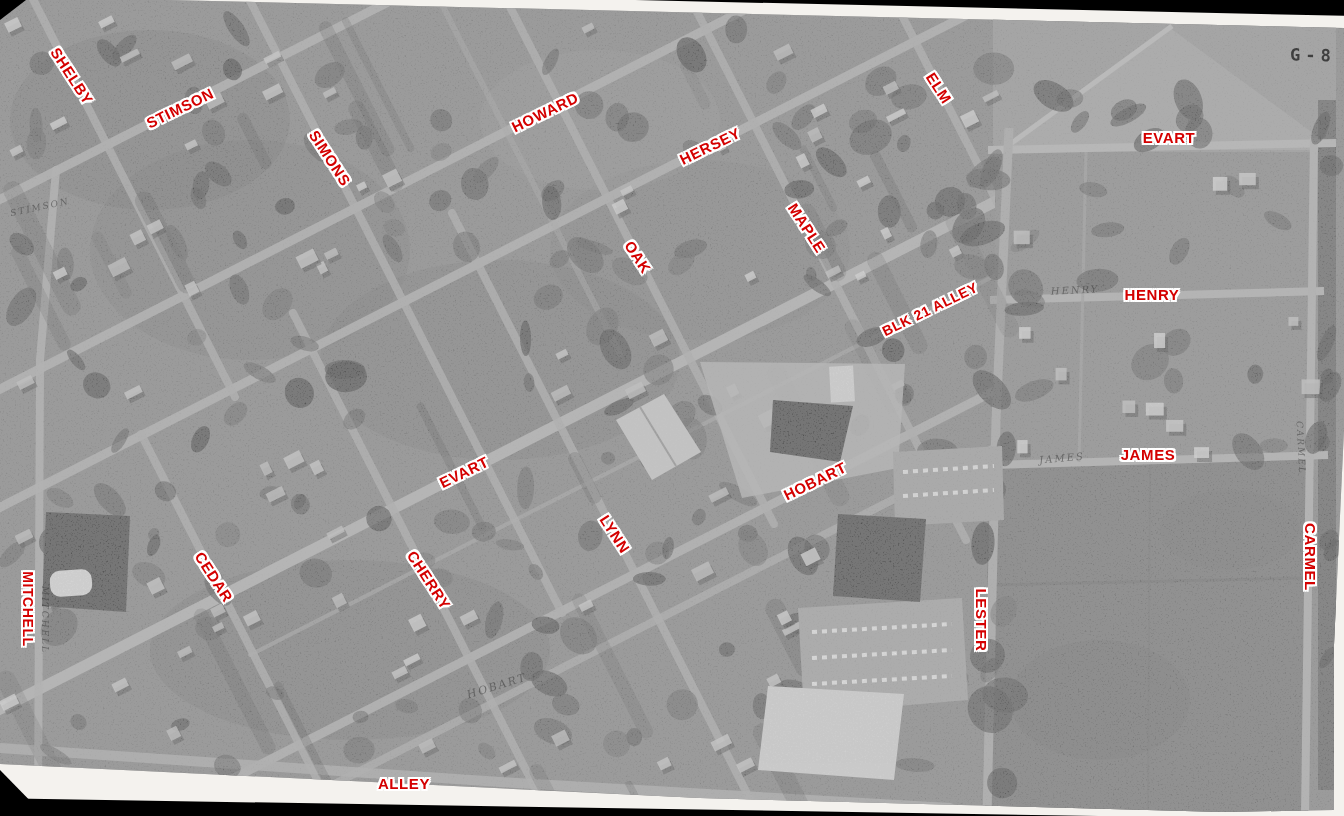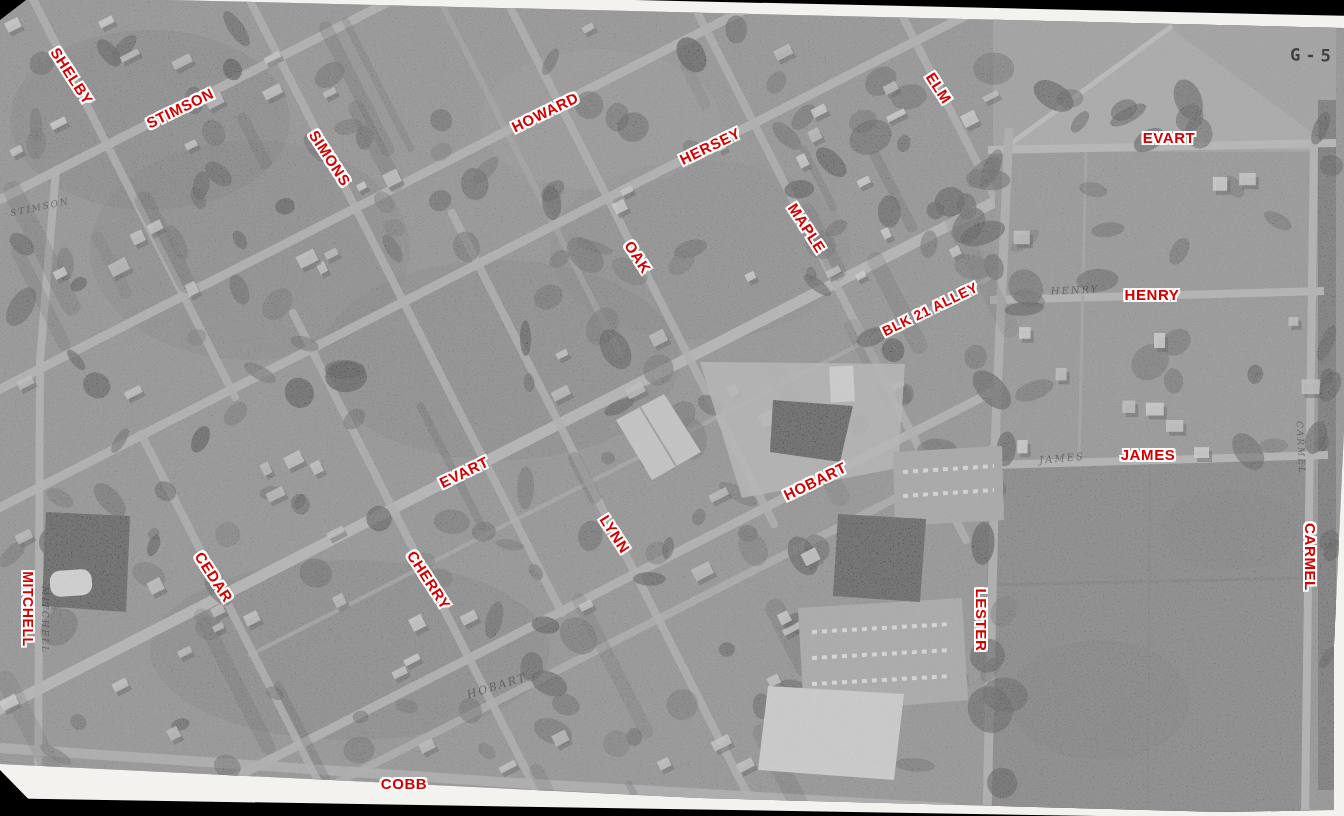--- a/index.html
+++ b/index.html
@@ -604,17 +604,17 @@
       <div class="street-label" style="left: 1152px; top: 294px; transform: translate(-50%, -50%) rotate(0deg);">HENRY</div>
       <div class="street-label" style="left: 1148px; top: 454px; transform: translate(-50%, -50%) rotate(0deg);">JAMES</div>
       <div class="street-label" style="left: 1310px; top: 557px; transform: translate(-50%, -50%) rotate(90deg);">CARMEL</div>
       <div class="street-label" style="left: 464px; top: 472px; transform: translate(-50%, -50%) rotate(-26deg);">EVART</div>
       <div class="street-label" style="left: 815px; top: 481px; transform: translate(-50%, -50%) rotate(-26deg);">HOBART</div>
       <div class="street-label" style="left: 615px; top: 534px; transform: translate(-50%, -50%) rotate(57deg);">LYNN</div>
       <div class="street-label" style="left: 429px; top: 580px; transform: translate(-50%, -50%) rotate(57deg);">CHERRY</div>
       <div class="street-label" style="left: 214px; top: 577px; transform: translate(-50%, -50%) rotate(57deg);">CEDAR</div>
       <div class="street-label" style="left: 28px; top: 609px; transform: translate(-50%, -50%) rotate(90deg); font-size: 14px;">MITCHELL</div>
       <div class="street-label" style="left: 981px; top: 620px; transform: translate(-50%, -50%) rotate(90deg);">LESTER</div>
-      <div class="street-label" style="left: 404px; top: 783px; transform: translate(-50%, -50%) rotate(0deg);">COBB</div>
+      <div class="street-label" style="left: 404px; top: 783px; transform: translate(-50%, -50%) rotate(0deg);">ALLEY</div>
     </div>
 
-  <div id="sheet-ref">G-5</div>
+  <div id="sheet-ref">G-8</div>
 </div>
 
 </body></html>

